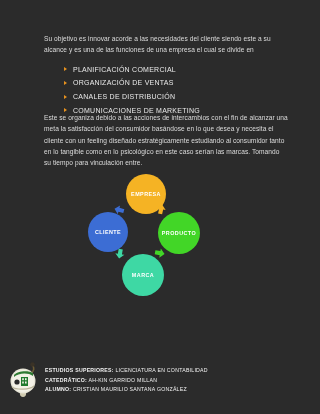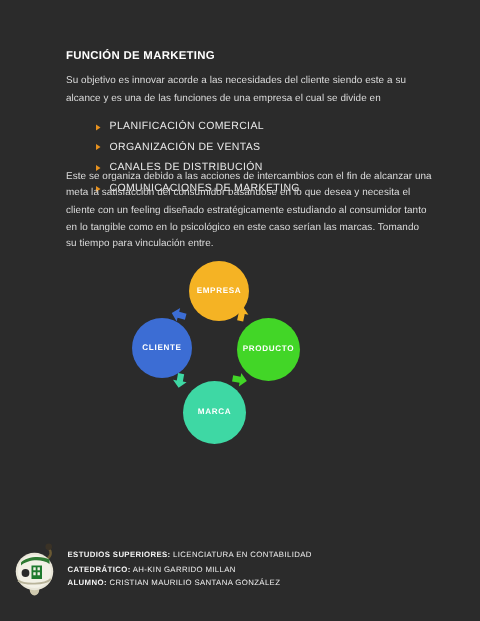--- a/index.html
+++ b/index.html
@@ -157,21 +157,20 @@
     height: 44px;
   }
   .logo svg { display: block; }
 </style>
 </head>
 <body>
 
 <div class="slide">
 
   <div class="content">
-    <div class="title">FUNCIÓN DE MARKETING</div>
     <p class="para">Su objetivo es innovar acorde a las necesidades del cliente siendo este a su alcance y es una de las funciones de una empresa el cual se divide en</p>
 
     <ul class="bullets">
       <li>
         <span class="bullet-marker"></span>
         <span>PLANIFICACIÓN  COMERCIAL</span>
       </li>
       <li>
         <span class="bullet-marker"></span>
         <span>ORGANIZACIÓN  DE VENTAS</span>

